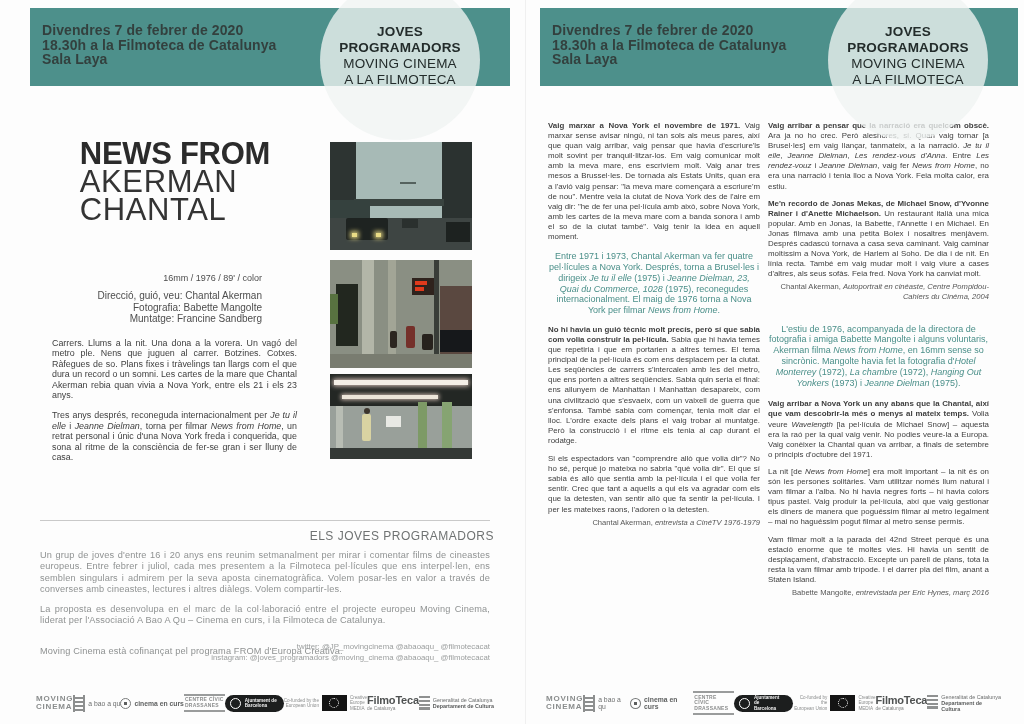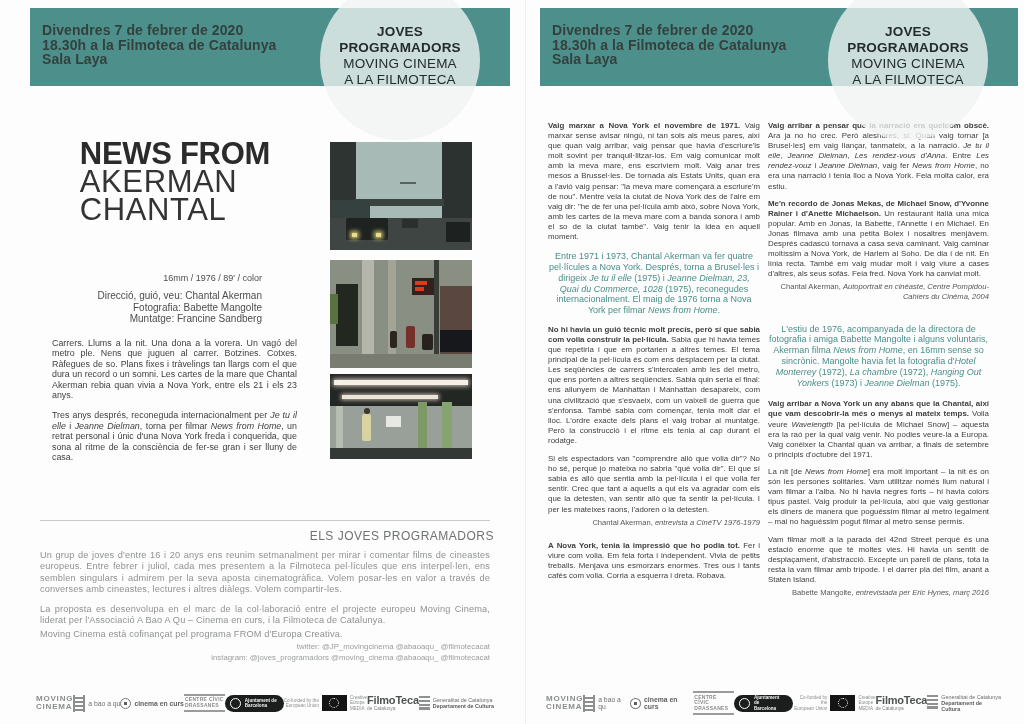--- a/index.html
+++ b/index.html
@@ -30,21 +30,21 @@
   .credits{position:absolute;top:290px;right:248px;text-align:right;font-size:10px;
     line-height:11.6px;color:#4d4d4d;}
   .synopsis{position:absolute;top:338px;left:10px;width:245px;font-size:8.9px;
     line-height:10.4px;text-align:justify;color:#3e3e3e;margin-left:12px;}
   .synopsis p{margin:0 0 10px;}
   .rule{position:absolute;top:520px;left:10px;width:450px;height:1px;background:#c9c9c9;}
   .jp-heading{position:absolute;top:529px;right:16px;font-size:12px;color:#6f7272;letter-spacing:0.5px;}
   .about{position:absolute;top:550px;left:10px;width:450px;font-size:9.2px;line-height:11.3px;
     color:#8f9292;letter-spacing:0.15px;text-align:justify;}
   .about p{margin:0 0 9px;}
-  .about p.tight{margin-bottom:2px;}
+  .about p.tight{margin-bottom:19px;}
   .social{position:absolute;top:641px;right:20px;text-align:right;font-size:7.8px;
     line-height:11px;color:#9b9e9e;}
 
   
   .still{position:absolute;left:300px;width:142px;overflow:hidden;}
   #still1{top:142px;height:108px;background:#a7bab6;}
   #still2{top:260px;height:108px;background:#8a8f83;}
   #still3{top:374px;height:85px;background:#99a09a;}
   .still div{position:absolute;}
   
@@ -288,21 +288,20 @@
         <div>A LA FILMOTECA</div>
       </div>
     </header>
 
     <div class="colA">
       <p><span class="seg-b">Vaig marxar a Nova York el novembre de 1971.</span><span> Vaig marxar sense avisar ningú, ni tan sols als meus pares, així que quan vaig arribar, vaig pensar que havia d'escriure'ls molt sovint per tranquil·litzar-los. Em vaig comunicar molt amb la meva mare, ens escrivíem molt. Vaig anar tres mesos a Brussel·les. De tornada als Estats Units, quan era a l'avió vaig pensar: "la meva mare començarà a escriure'm de nou". Mentre veia la ciutat de Nova York des de l'aire em vaig dir: "he de fer una pel·lícula amb això, sobre Nova York, amb les cartes de la meva mare com a banda sonora i amb el so de la ciutat també". Vaig tenir la idea en aquell moment.</span></p>
       <div class="quote"><span>Entre 1971 i 1973, Chantal Akerman va fer quatre pel·lícules a Nova York. Després, torna a Brusel·les i dirigeix </span><span class="seg-i">Je tu il elle</span><span> (1975) i </span><span class="seg-i">Jeanne Dielman, 23, Quai du Commerce, 1028</span><span> (1975), reconegudes internacionalment. El maig de 1976 torna a Nova York per filmar </span><span class="seg-i">News from Home</span><span>.</span></div>
       <p><span class="seg-b">No hi havia un guió tècnic molt precís, però sí que sabia com volia construir la pel·lícula.</span><span> Sabia que hi havia temes que repetiria i que em portarien a altres temes. El tema principal de la pel·lícula és com ens desplacem per la ciutat. Les seqüències de carrers s'intercalen amb les del metro, que ens porten a altres seqüències. Sabia quin seria el final: ens allunyem de Manhattan i Manhattan desapareix, com una civilització que s'esvaeix, com un vaixell de guerra que s'enfonsa. També sabia com començar, tenia molt clar el lloc. L'ordre exacte dels plans el vaig trobar al muntatge. Però la construcció i el ritme els tenia al cap durant el rodatge.</span></p>
       <p class="mt8">Si els espectadors van "comprendre allò que volia dir"? No ho sé, perquè jo mateixa no sabria "què volia dir". El que sí sabia és allò que sentia amb la pel·lícula i el que volia fer sentir. Crec que tant a aquells a qui els va agradar com els que la detesten, van sentir allò que fa sentir la pel·lícula. I per les mateixes raons, l'adoren o la detesten.</p>
       <div class="attr"><span>Chantal Akerman, </span><span class="seg-i">entrevista a CinéTV 1976-1979</span></div>
-      <p class="mt14"><span class="seg-b">A Nova York, tenia la impressió que ho podia tot.</span><span> Fer i viure com volia. Em feia forta i independent. Vivia de petits treballs. Menjava uns esmorzars enormes. Tres ous i tants cafès com volia. Corria a esquerra i dreta. Robava.</span></p>
     </div>
 
     <div class="colB">
       <p><span class="seg-b">Vaig arribar a pensar que la narració era quelcom obscè.</span><span> Ara ja no ho crec. Però aleshores, sí. Quan vaig tornar [a Brusel·les] em vaig llançar, tanmateix, a la narració. </span><span class="seg-i">Je tu il elle</span><span>, </span><span class="seg-i">Jeanne Dielman</span><span>, </span><span class="seg-i">Les rendez-vous d'Anna</span><span>. Entre </span><span class="seg-i">Les rendez-vouz</span><span> i </span><span class="seg-i">Jeanne Dielman</span><span>, vaig fer </span><span class="seg-i">News from Home</span><span>, no era una narració i tenia lloc a Nova York. Feia molta calor, era estiu.</span></p>
       <p class="mt7"><span class="seg-b">Me'n recordo de Jonas Mekas, de Michael Snow, d'Yvonne Rainer i d'Anette Michaelson.</span><span> Un restaurant italià una mica popular. Amb en Jonas, la Babette, l'Annette i en Michael. En Jonas filmava amb una petita Bolex i nosaltres menjàvem. Després cadascú tornava a casa seva caminant. Vaig caminar moltíssim a Nova York, de Harlem al Soho. De dia i de nit. En línia recta. També em vaig mudar molt i vaig viure a cases d'altres, als seus sofàs. Feia fred. Nova York ha canviat molt.</span></p>
       <div class="attr"><span>Chantal Akerman, </span><span class="seg-i">Autoportrait en cinéaste, Centre Pompidou-Cahiers du Cinéma, 2004</span></div>
       <div class="quote q2"><span>L'estiu de 1976, acompanyada de la directora de fotografia i amiga Babette Mangolte i alguns voluntaris, Akerman filma </span><span class="seg-i">News from Home</span><span>, en 16mm sense so sincrònic. Mangolte havia fet la fotografia d'</span><span class="seg-i">Hotel Monterrey</span><span> (1972), </span><span class="seg-i">La chambre</span><span> (1972), </span><span class="seg-i">Hanging Out Yonkers</span><span> (1973) i </span><span class="seg-i">Jeanne Dielman</span><span> (1975).</span></div>
       <p><span class="seg-b">Vaig arribar a Nova York un any abans que la Chantal, així que vam descobrir-la més o menys al mateix temps.</span><span> Volia veure </span><span class="seg-i">Wavelength</span><span> [la pel·lícula de Michael Snow] – aquesta era la raó per la qual vaig venir. No podies veure-la a Europa. Vaig conèixer la Chantal quan va arribar, a finals de setembre o principis d'octubre del 1971.</span></p>
       <p class="mt7"><span>La nit [de </span><span class="seg-i">News from Home</span><span>] era molt important – la nit és on són les persones solitàries. Vam utilitzar només llum natural i vam filmar a l'alba. No hi havia negres forts – hi havia colors tipus pastel. Vaig produir la pel·lícula, així que vaig gestionar els diners de manera que poguéssim filmar al metro legalment – mai no haguéssim pogut filmar al metro sense permís.</span></p>
       <p class="mt7">Vam filmar molt a la parada del 42nd Street perquè és una estació enorme que té moltes vies. Hi havia un sentit de desplaçament, d'abstracció. Excepte un parell de plans, tota la resta la vam filmar amb trípode. I el darrer pla del film, anant a Staten Island.</p>

